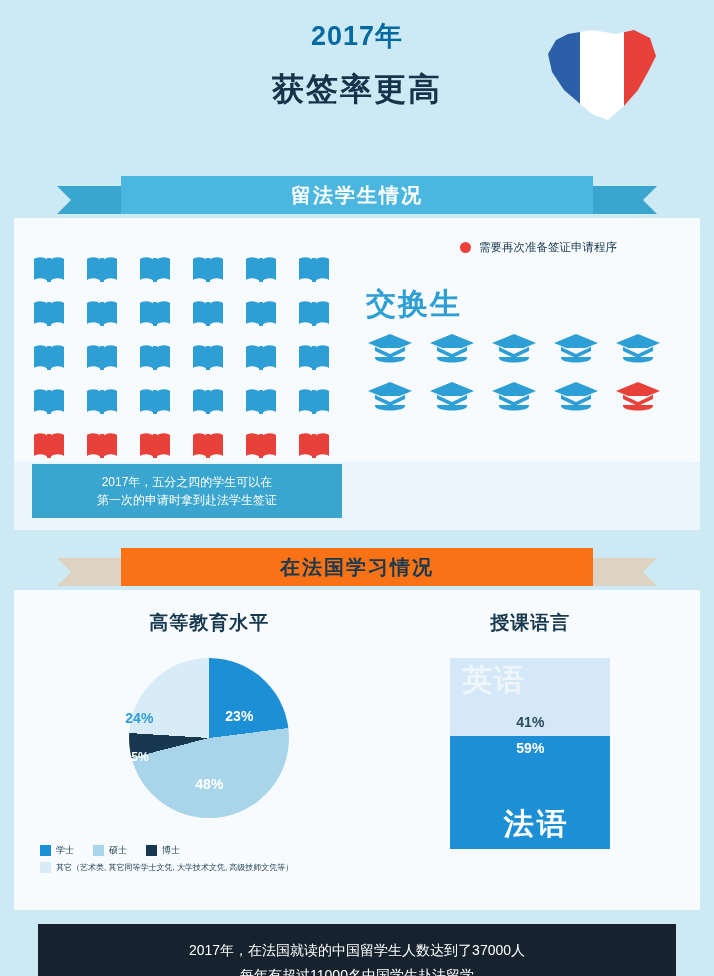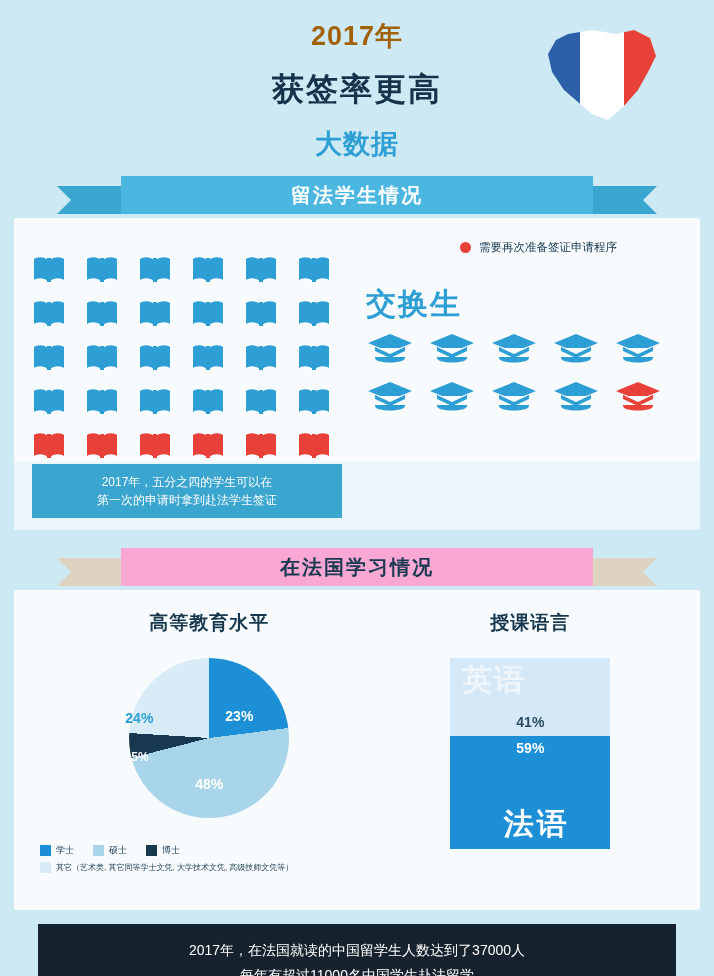--- a/index.html
+++ b/index.html
@@ -8,36 +8,36 @@
     font-family: "Liberation Sans", sans-serif;
     background: #cdeaf4;
     overflow: hidden;
     position: relative;
   }
   .page { position: relative; width: 714px; height: 976px; background: #cdeaf4; }
 
   
   .header { position: relative; height: 170px; }
   .title-block { text-align: center; padding-top: 18px; }
-  .title-year { color: #a16207; font-size: 27px; font-weight: bold; letter-spacing: 1px; }
+  .title-year { color: #0369a1; font-size: 27px; font-weight: bold; letter-spacing: 1px; }
   .title-main { color: #15334a; font-size: 32px; font-weight: bold; margin-top: 14px; letter-spacing: 2px; }
   .title-sub { color: #2e9fd4; font-size: 27px; font-weight: bold; margin-top: 14px; letter-spacing: 1px; }
 
   .flag { position: absolute; right: 48px; top: 28px; width: 128px; height: 96px; }
 
   
   .ribbon-wrap { position: relative; height: 46px; margin-top: 6px; padding-left: 16px; }
   .ribbon {
     position: absolute; left: 50%; transform: translateX(-50%);
     width: 472px; height: 38px; background: #4bb7e0;
     display: flex; align-items: center; justify-content: center;
     color: #fff; font-size: 20px; font-weight: bold; letter-spacing: 2px;
     z-index: 3;
   }
-  .ribbon.cream { background: #f9a8d4; color: #17384f; }
+  .ribbon.cream { background: #f97316; color: #17384f; }
   .ribbon-tail-l, .ribbon-tail-r {
     position: absolute; top: 10px; width: 64px; height: 28px; background: #3aa5cf; z-index: 2;
   }
   .ribbon-tail-l { left: 50%; margin-left: -300px; clip-path: polygon(0 0, 100% 0, 100% 100%, 0 100%, 14px 50%); }
   .ribbon-tail-r { left: 50%; margin-left: 236px; clip-path: polygon(0 0, 100% 0, calc(100% - 14px) 50%, 100% 100%, 0 100%); }
   .ribbon-wrap.cream .ribbon-tail-l, .ribbon-wrap.cream .ribbon-tail-r { background: #ded2c1; }
 
   
   .panel {
     position: relative; margin: 0 14px; background: #f7fbfd;
@@ -113,21 +113,20 @@
 </style>
 </head>
 <body>
 
 <div class="page">
 
   <div class="header">
     <div class="title-block">
       <div class="title-year">2017年</div>
       <div class="title-main">获签率更高</div>
-      <div class="title-sub">大数据</div>
     </div>
     <div class="flag">
       <svg width="128" height="96" viewBox="0 0 128 96">
         <defs>
           <clipPath id="fr">
             <path d="M30 6 L54 2 L78 6 L96 2 L112 10 L118 28 L110 44 L100 62 L86 78 L70 92 L54 86 L40 74 L26 62 L14 44 L10 26 L18 12 Z"></path>
           </clipPath>
         </defs>
         <g clip-path="url(#fr)">
           <rect x="0" y="0" width="42" height="96" fill="#2b5fa8"></rect>

